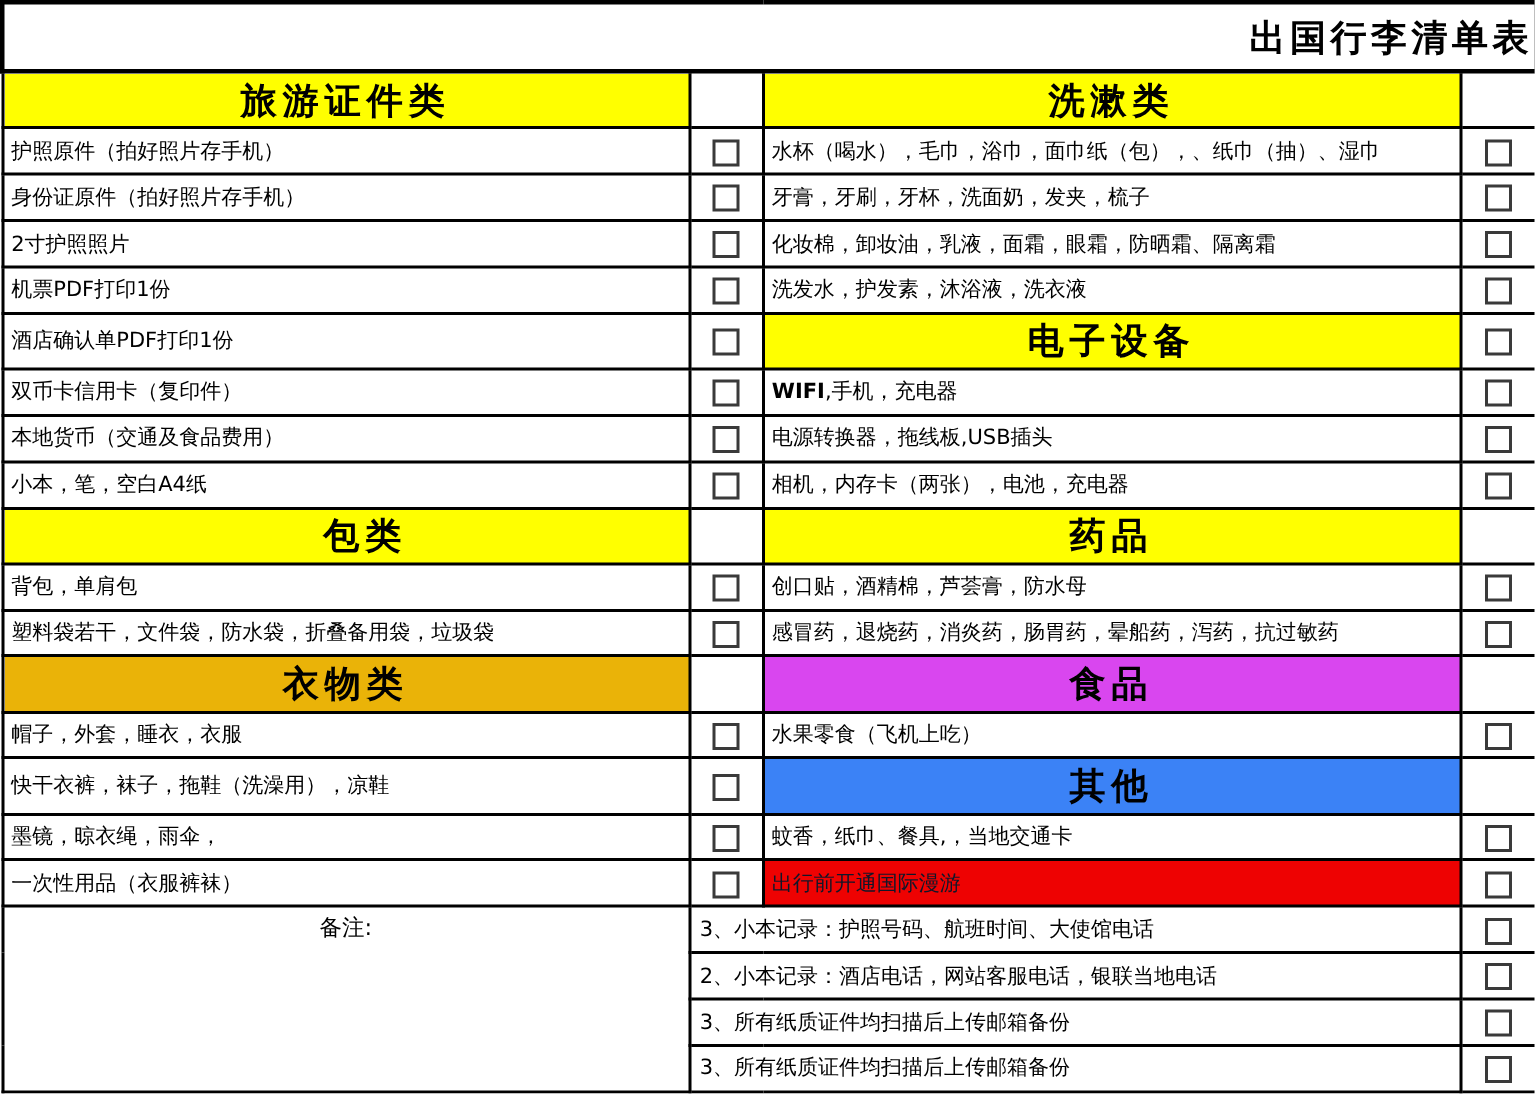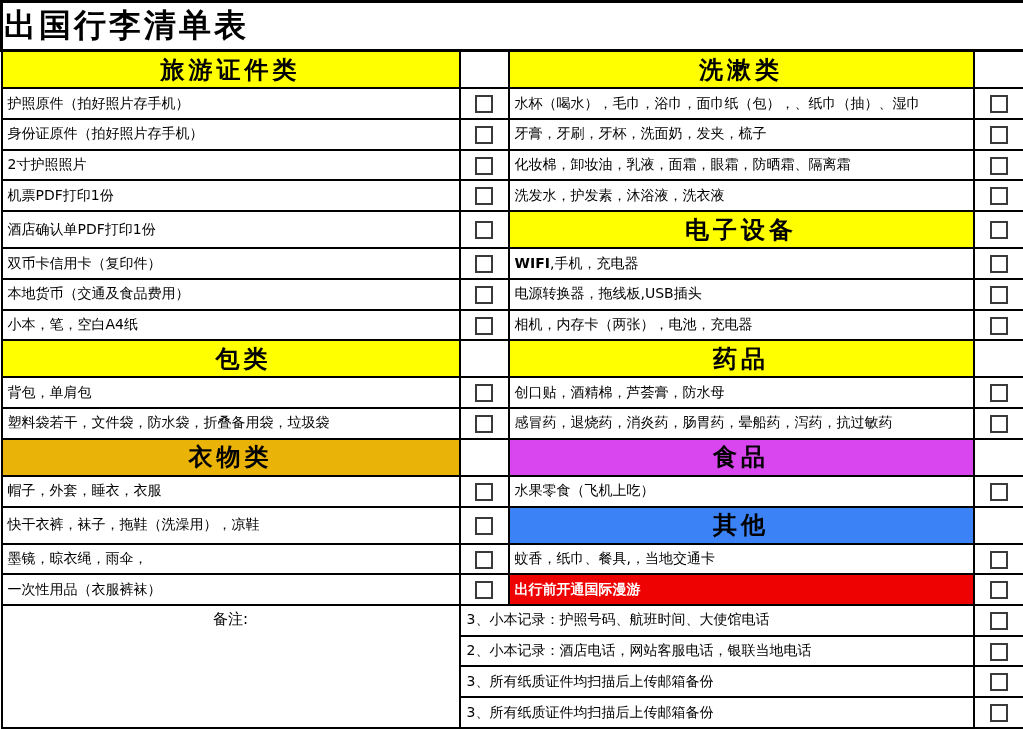--- a/index.html
+++ b/index.html
@@ -6,21 +6,21 @@
   body{width:1023px;height:729px;overflow:hidden;}
   table.sheet{
     border-collapse:collapse;
     table-layout:fixed;
     width:1023px;height:729px;
     font-family:"DejaVu Sans","Liberation Sans",sans-serif;
     color:#000;
   }
   td{border:2px solid #000;overflow:hidden;white-space:nowrap;box-sizing:border-box;}
   .title-cell{
-    height:46px;font-size:32px;font-weight:bold;text-align:left;
+    height:46px;font-size:24px;font-weight:bold;text-align:right;
     letter-spacing:3px;border-width:3px;
   }
   tbody tr{height:21px;}
   .c-item{font-size:14px;text-align:left;padding:0 5px;}
   .c-section{
     font-size:24px;font-weight:bold;text-align:center;
     letter-spacing:4px;padding:0;line-height:1;
   }
   .c-notes{vertical-align:top;text-align:center;font-size:15px;padding-top:4px;}
   .c-note{font-size:14px;text-align:left;padding:0 6px;}
@@ -140,21 +140,21 @@
       </tr>
       <tr>
         <td class="c-item">墨镜，晾衣绳，雨伞，</td>
         <td class="cbcell"><div class="cb"></div></td>
         <td class="c-item">蚊香，纸巾、餐具,，当地交通卡</td>
         <td class="cbcell"><div class="cb"></div></td>
       </tr>
       <tr>
         <td class="c-item">一次性用品（衣服裤袜）</td>
         <td class="cbcell"><div class="cb"></div></td>
-        <td class="c-alert" style="background: rgb(238, 2, 2); color: #ffffff; font-weight: bold;">出行前开通国际漫游</td>
+        <td class="c-alert" style="background: rgb(238, 2, 2); color: #0f172a;">出行前开通国际漫游</td>
         <td class="cbcell"><div class="cb"></div></td>
       </tr>
       <tr>
         <td class="c-notes" rowspan="4">备注:</td>
         <td class="c-note" colspan="2">3、小本记录：护照号码、航班时间、大使馆电话</td>
         <td class="cbcell"><div class="cb"></div></td>
       </tr>
       <tr>
         <td class="c-note" colspan="2">2、小本记录：酒店电话，网站客服电话，银联当地电话</td>
         <td class="cbcell"><div class="cb"></div></td>

